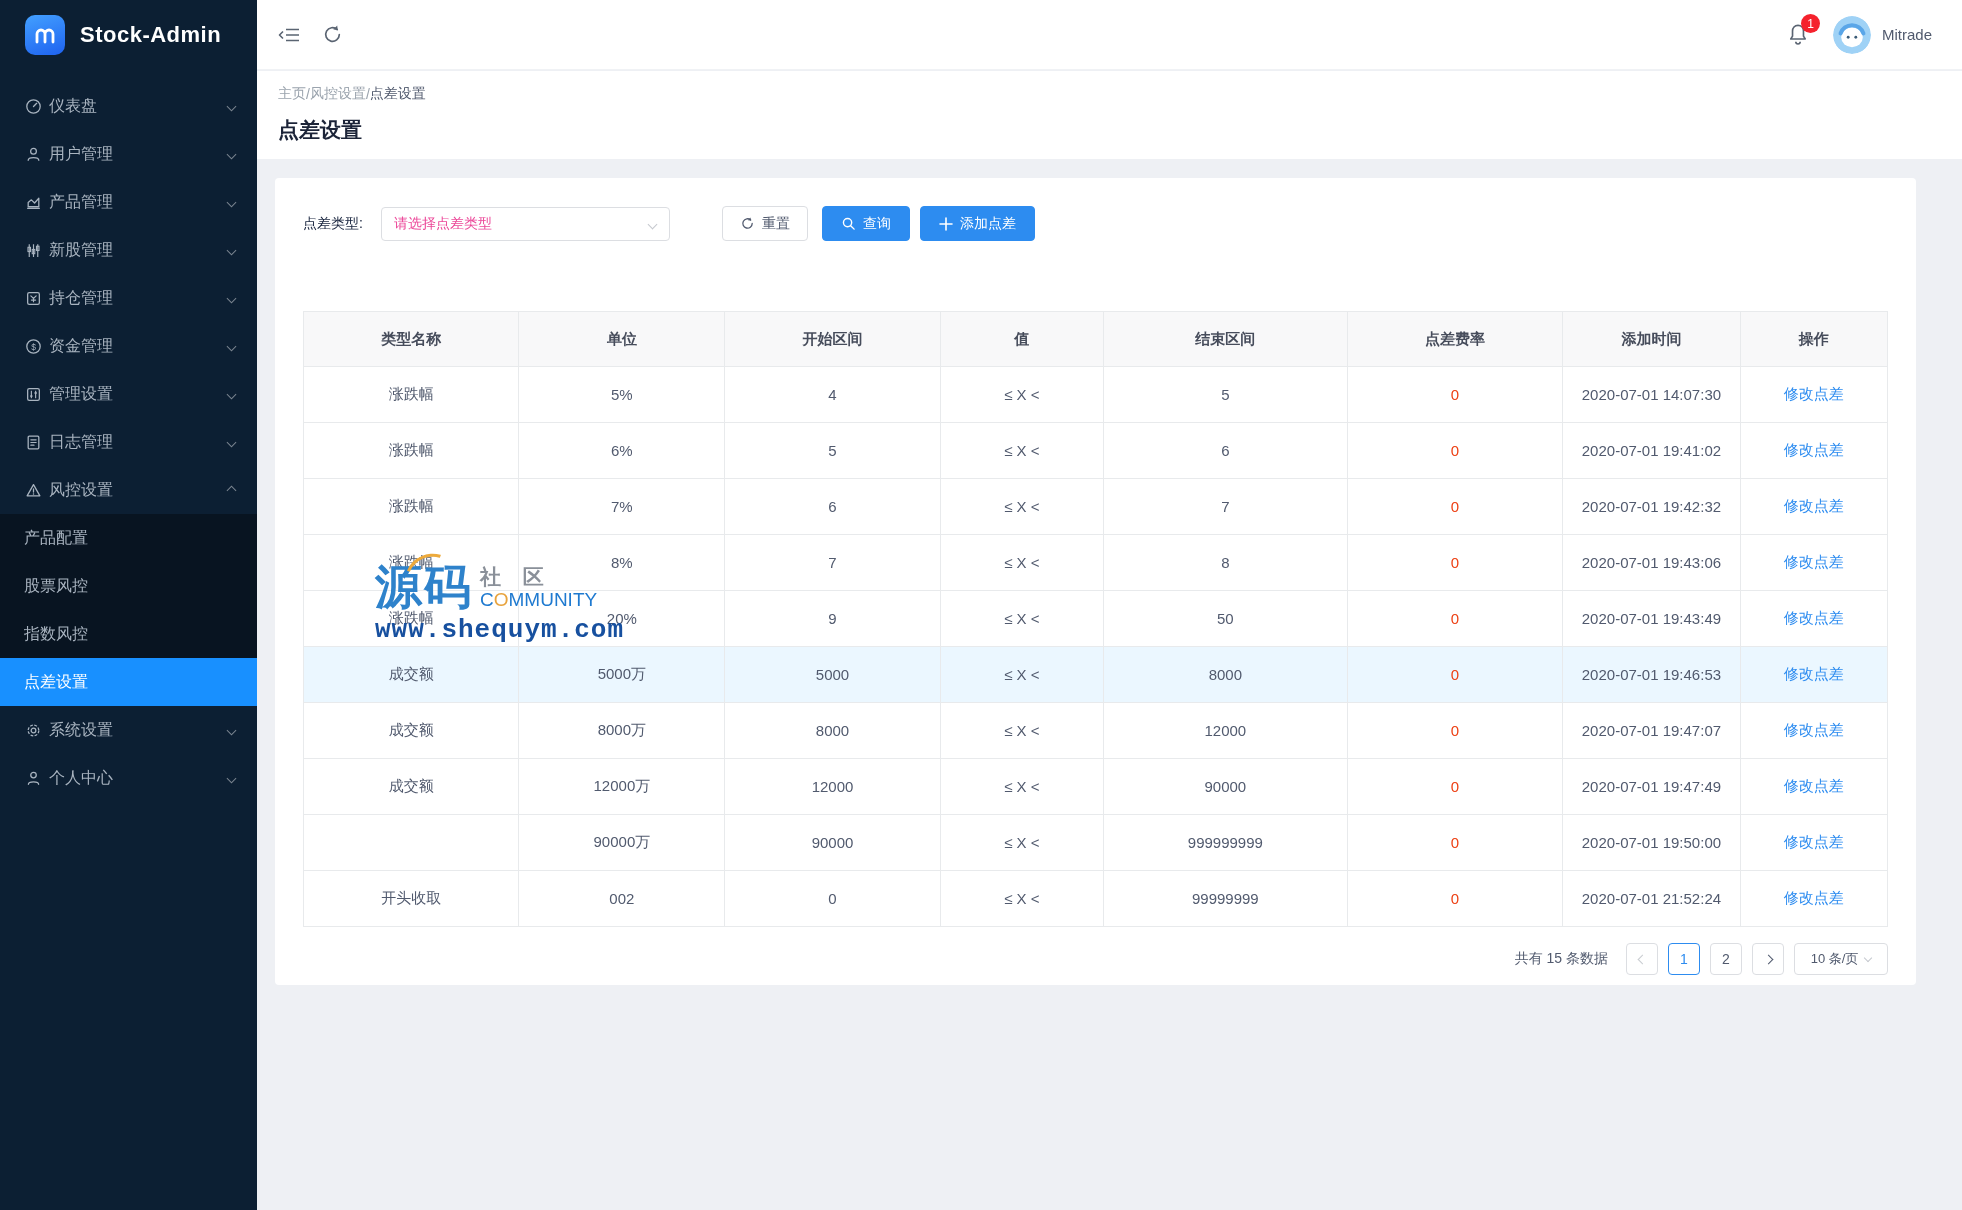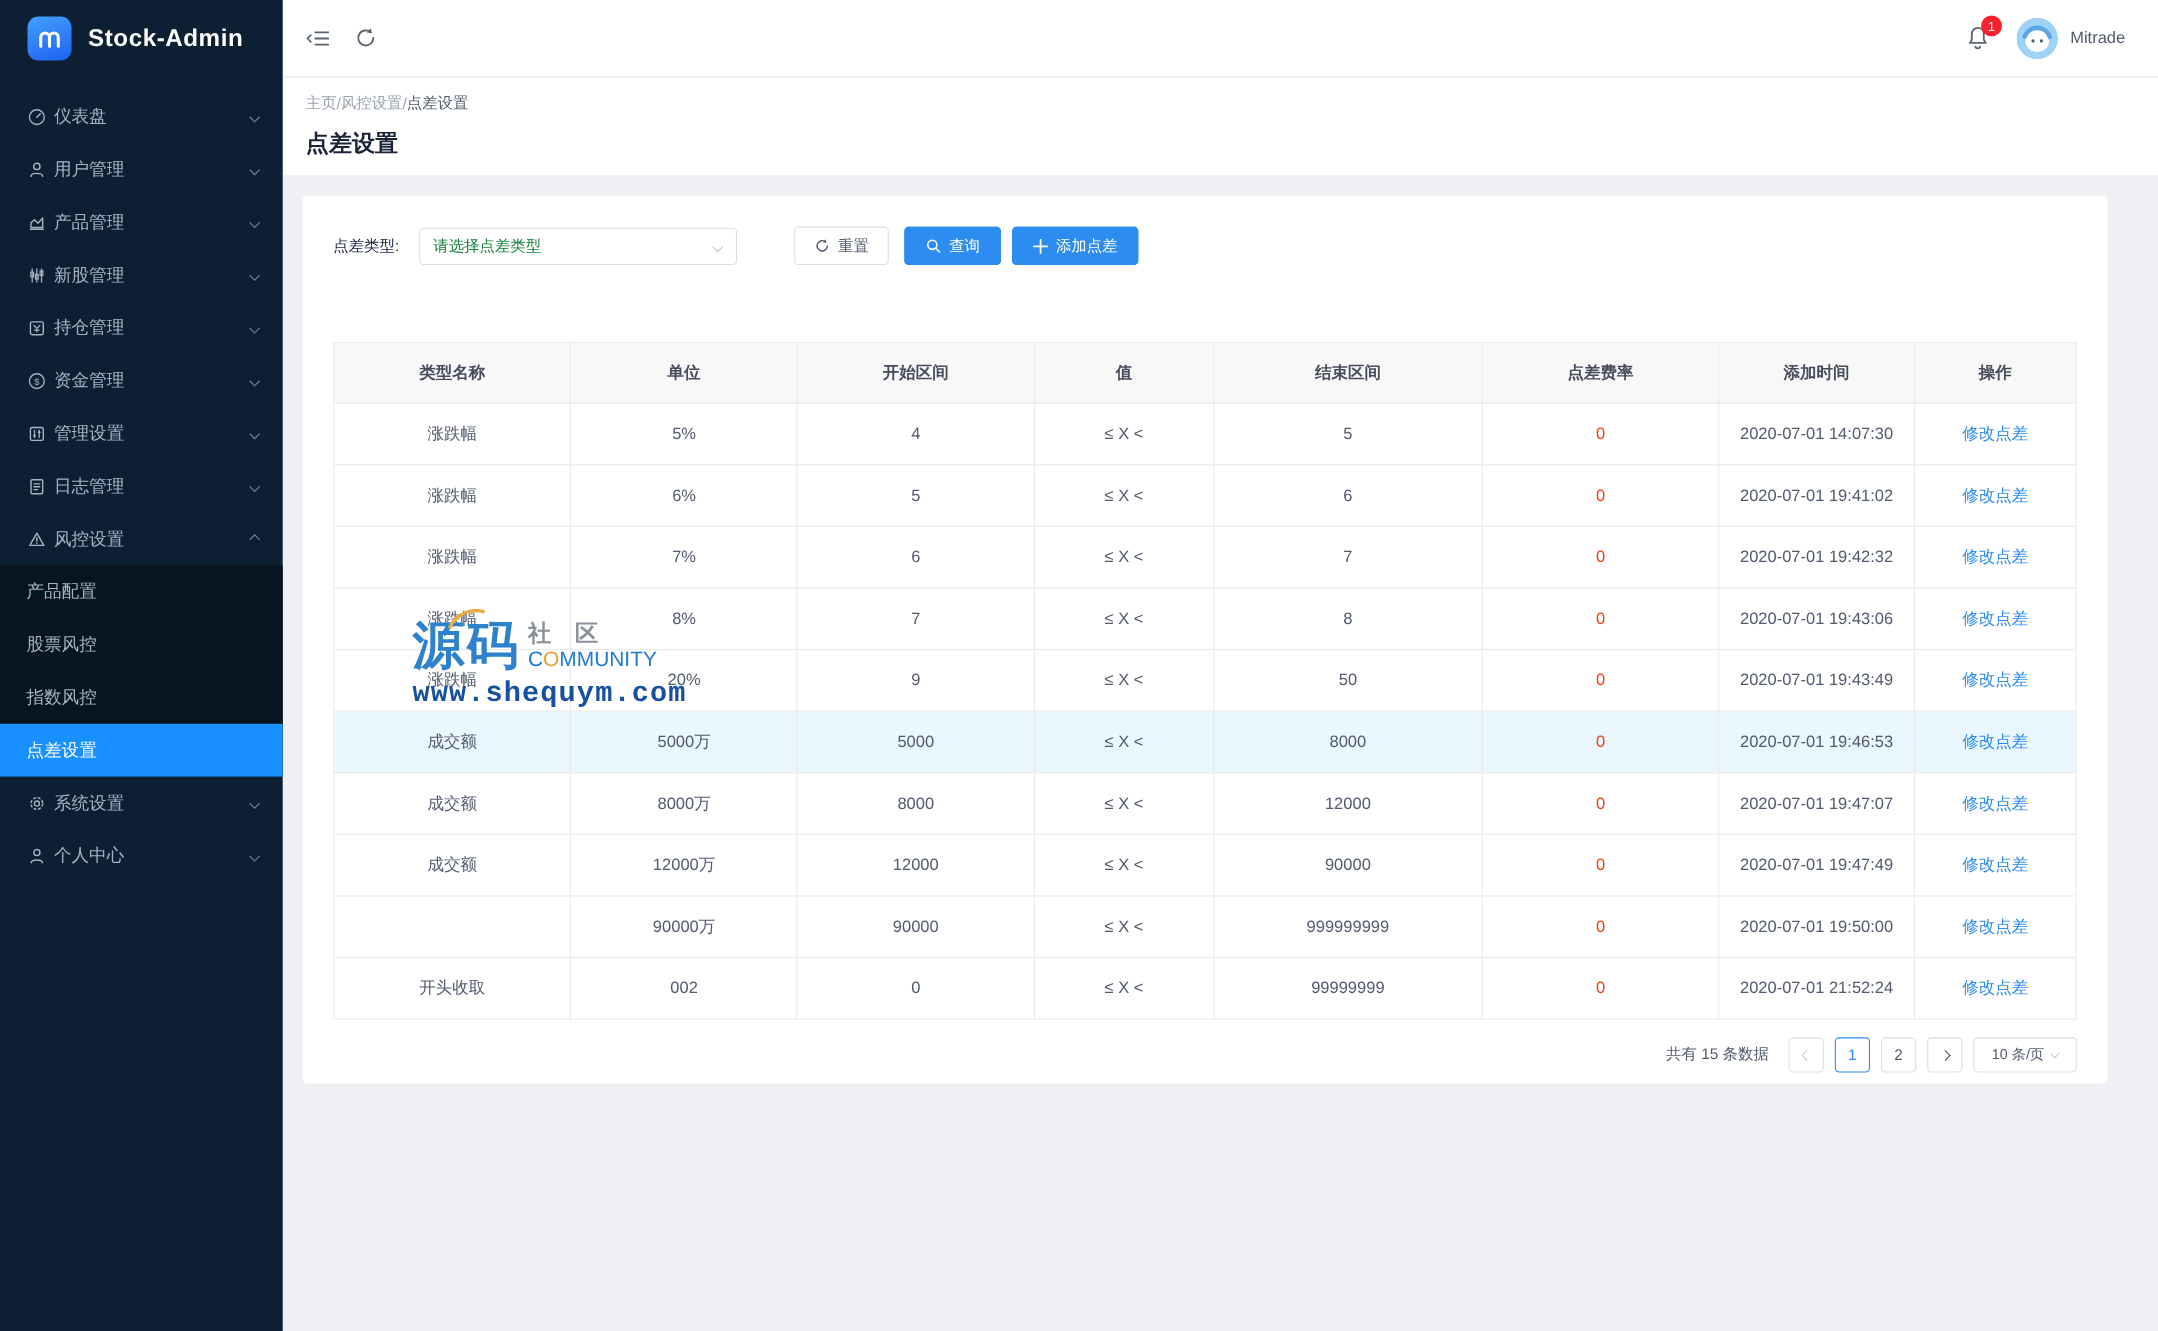--- a/index.html
+++ b/index.html
@@ -40,21 +40,21 @@
   .pagehead{position:absolute;left:257px;top:71px;right:0;height:88px;background:#fff;padding:14px 0 0 21px;box-sizing:border-box}
   .breadcrumb{font-size:14px;color:#9aa3ad;display:flex;align-items:center}
   .breadcrumb .bc-last{color:#515a6e}
   .page-title{margin-top:13px;font-size:21px;font-weight:bold;color:#1c2438}
   
   .card{position:absolute;left:275px;top:178px;width:1641px;height:807px;background:#fff;border-radius:4px;box-sizing:border-box;padding:24px 28px 0 28px}
   
   .filter-row{display:flex;align-items:center;height:35px;margin-top:4px}
   .filter-label{font-size:14px;color:#17233d;margin-right:18px}
   .select-box{position:relative;width:289px;height:34px;border:1px solid #dcdee2;border-radius:4px;box-sizing:border-box;background:#fff;display:flex;align-items:center;padding:0 30px 0 12px;cursor:pointer}
-  .select-box .placeholder{font-size:14px;color:#15803d;white-space:nowrap;overflow:hidden}
+  .select-box .placeholder{font-size:14px;color:#ec4899;white-space:nowrap;overflow:hidden}
   .select-box .chev{position:absolute;right:13px;top:13px;color:#c5c8ce;width:6px;height:6px;border-width:1px}
   .btn{height:35px;border-radius:4px;display:flex;align-items:center;justify-content:center;gap:7px;font-size:14px;cursor:pointer;box-sizing:border-box}
   .btn-default{background:#fff;border:1px solid #dcdee2;color:#515a6e;padding:0 17px;margin-left:52px}
   .btn-primary{background:#2d8cf0;border:1px solid #2d8cf0;color:#fff;padding:0 18px}
   .btn-search{margin-left:14px}
   .btn-add{margin-left:10px}
   
   .table-wrap{position:relative;margin-top:70px}
   table{width:100%;border-collapse:collapse;table-layout:fixed}
   th{height:52px;background:#f8f8f9;border:1px solid #e8eaec;font-size:15px;color:#464c5b;font-weight:bold;text-align:center}

